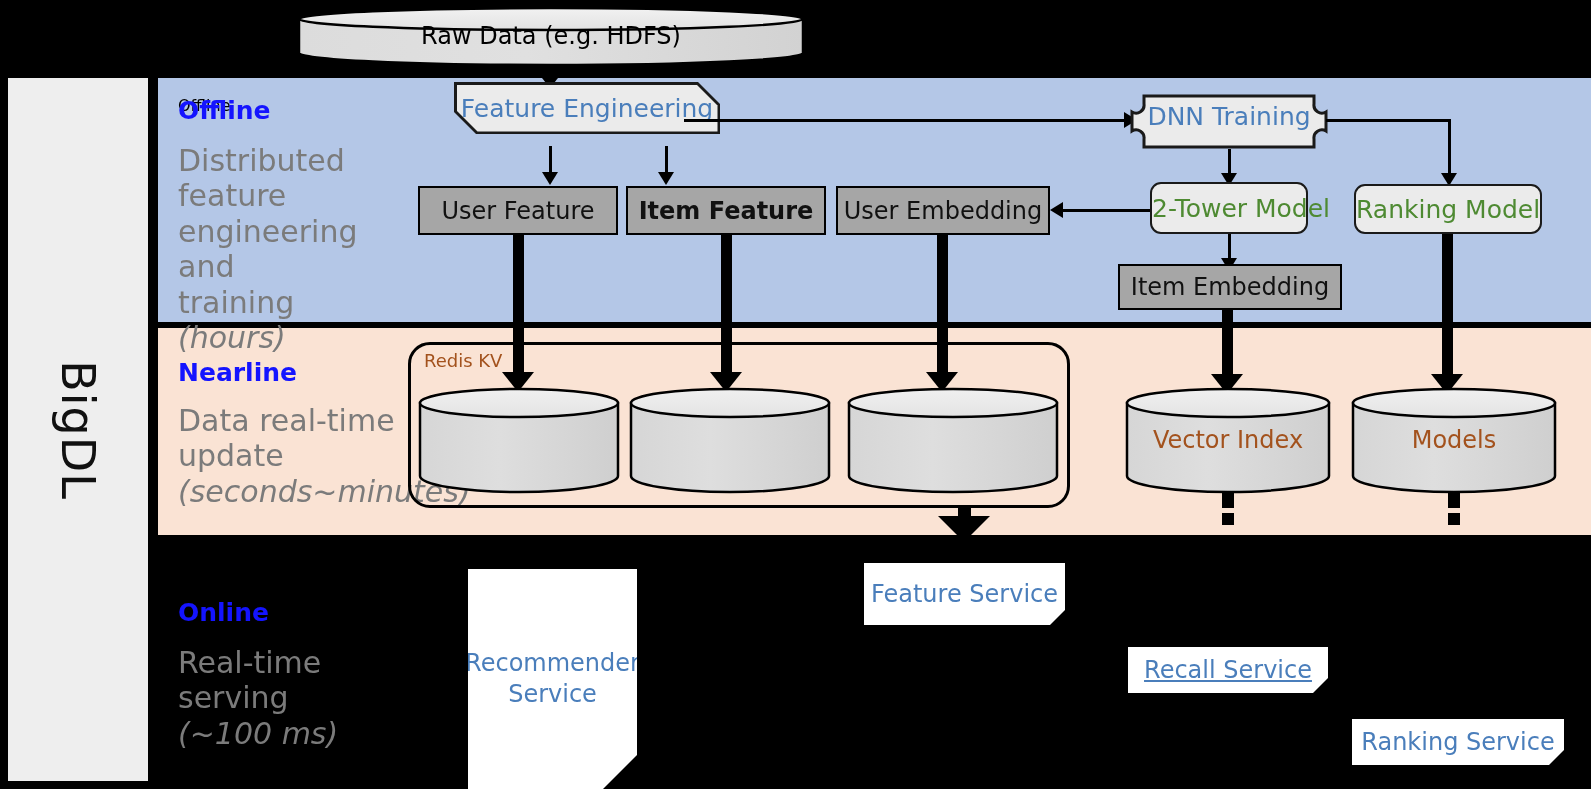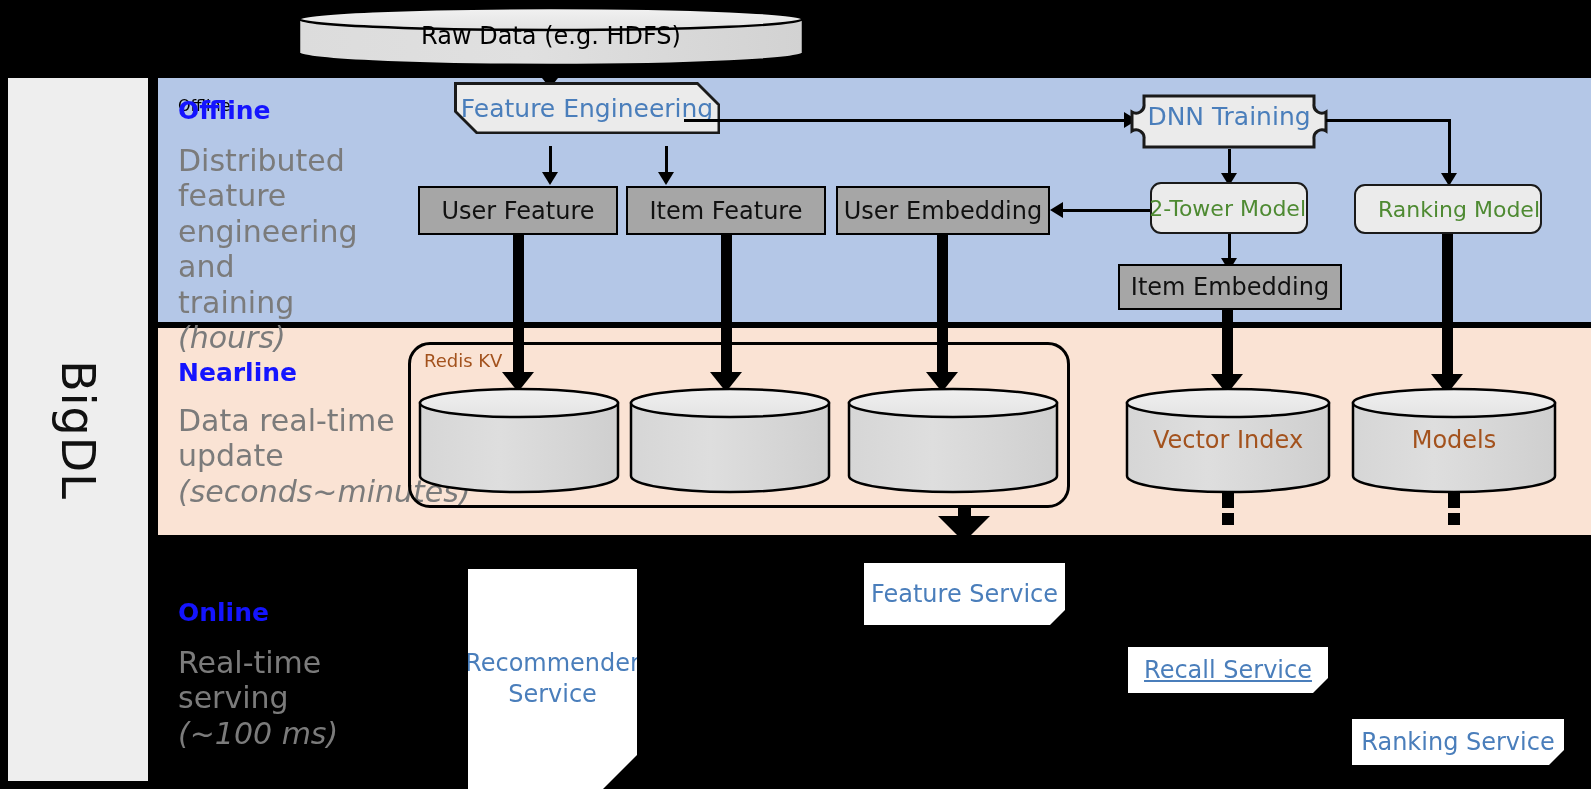--- a/index.html
+++ b/index.html
@@ -29,22 +29,22 @@
   .band-sub i{font-style:italic;}
 
   
   .gray-box{
     background:#a6a6a6;border:2.5px solid #000;
     display:flex;align-items:center;justify-content:center;
     font-size:24px;color:#111;white-space:nowrap;
   }
   .lt-box{
     background:#ebebeb;border:2.5px solid #1a1a1a;
-    display:flex;align-items:center;justify-content:flex-end;
-    font-size:22px;white-space:nowrap;padding-left:48px;
+    display:flex;align-items:center;justify-content:flex-start;
+    font-size:25px;white-space:nowrap;
   }
   .blue-txt{color:#4a7ebb;}
   .green-txt{color:#4e8a32;}
   .rounded{border-radius:11px;}
 
   
   .chamfer{
     clip-path:polygon(0 0, calc(100% - 22px) 0, 100% 22px, 100% 100%, 22px 100%, 0 calc(100% - 22px));
     border:none;background:#1a1a1a;padding:2.5px;
   }
@@ -168,21 +168,21 @@
   <div class="abs line-v thin" style="left:1228px;top:149px;height:28px;"></div>
   <div class="abs arrow-dn" style="left:1221px;top:173px;"></div>
 
   <div class="abs line-h thinh" style="left:1326px;top:119px;width:124px;"></div>
   <div class="abs line-v thin" style="left:1448px;top:119px;height:58px;"></div>
   <div class="abs arrow-dn" style="left:1441px;top:173px;"></div>
 
   <div class="abs gray-box" style="left:418px;top:186px;width:200px;height:49px;">
     <span>User Feature</span>
   </div>
-  <div class="abs gray-box" style="left:626px;top:186px;width:200px;height:49px;">
+  <div class="abs gray-box" style="left:626px;top:186px;width:200px;height:49px;font-weight:bold;">
     <span>Item Feature</span>
   </div>
   <div class="abs gray-box" style="left:836px;top:186px;width:214px;height:49px;">
     <span>User Embedding</span>
   </div>
 
   <div class="abs lt-box rounded" style="left:1150px;top:182px;width:158px;height:52px;">
     <span class="green-txt">2-Tower Model</span>
   </div>
   <div class="abs lt-box rounded" style="left:1354px;top:184px;width:188px;height:50px;">

